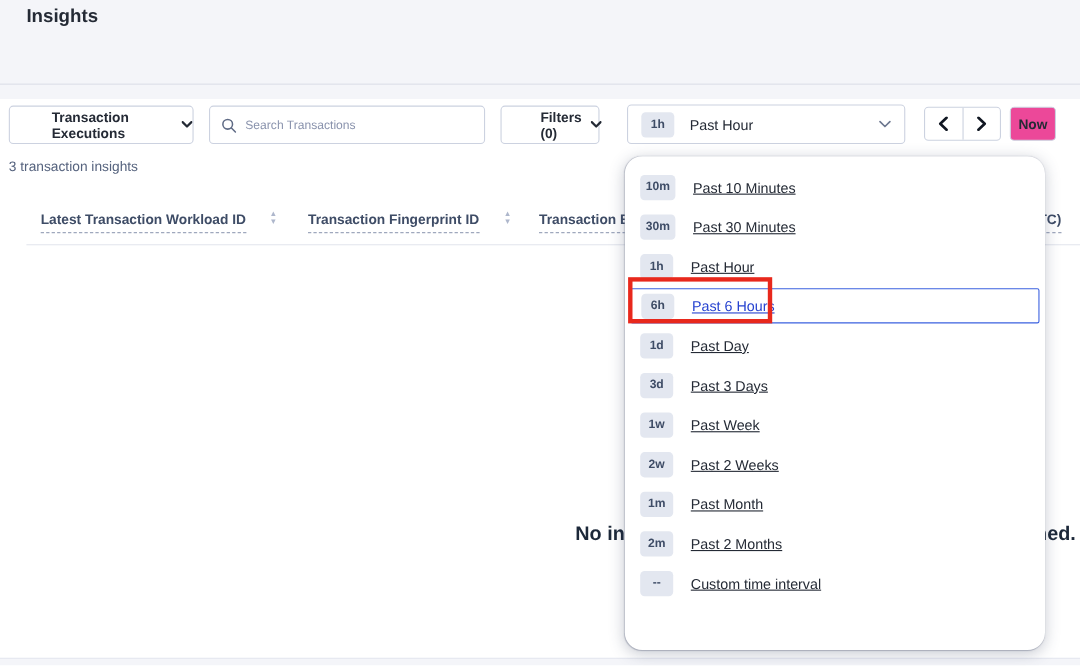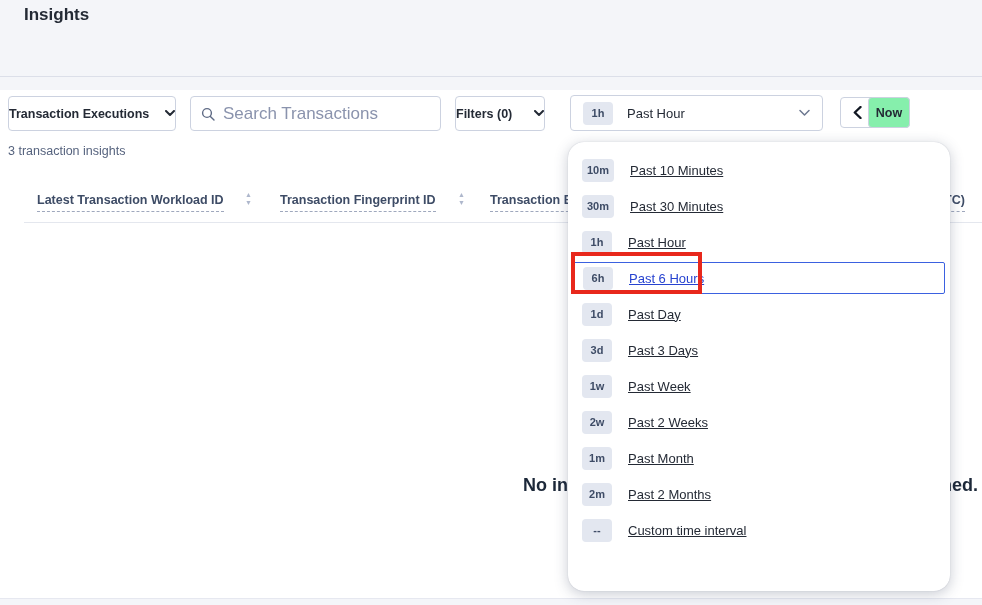--- a/index.html
+++ b/index.html
@@ -18,32 +18,32 @@
   .tabs-border { position:absolute; left:0; top:76px; width:982px; height:1px; background:#dcdfe9; }
   .page-title { position:absolute; left:24px; top:5px; font-size:17px; font-weight:bold; color:#242a35; }
   .tabs { position:absolute; left:8px; top:49px; display:flex; gap:32px; }
   .tab { font-size:13.5px; color:#394150; padding:0 0 13px 0; cursor:pointer; }
   .tab.active { color:#2743d0; font-weight:bold; border-bottom:2px solid #2743d0; }
 
   
   .toolbar-btn {
     position:absolute; top:96px; height:35px; background:#fff;
     border:1px solid #ccd2e0; border-radius:4px;
-    display:flex; align-items:center; justify-content:space-between; gap:8px;
-    font-size:12.5px; font-weight:bold; color:#242a35; cursor:pointer;
+    display:flex; align-items:center; justify-content:center; gap:8px;
+    font-size:12.5px; font-weight:bold; color:#242a35; cursor:pointer;padding-left:38px;
   }
   .btn-view { left:8px; width:168px; }
   .btn-filters { left:455px; width:90px; }
   .searchbox {
     position:absolute; left:190px; top:96px; width:251px; height:35px;
     background:#fff; border:1px solid #ccd2e0; border-radius:4px;
     display:flex; align-items:center; padding:0 10px; gap:8px;
   }
   .searchbox input {
-    border:none; outline:none; flex:1; font-size:17px;
+    border:none; outline:none; flex:1; font-size:11px;
     font-family:"Liberation Sans", sans-serif; color:#737373; background:transparent;
   }
   .searchbox input::placeholder { color:#8a93ad; }
 
   .time-select {
     position:absolute; left:570px; top:95px; width:253px; height:36px;
     background:#fff; border:1px solid #ccd2e0; border-radius:4px;
     display:flex; align-items:center; padding:0 12px; cursor:pointer;
   }
   .time-select .chev { margin-left:auto; color:#6d7890; }
@@ -56,22 +56,22 @@
   }
   .time-select .t-label { margin-left:14px; font-size:13px; color:#242a35; }
 
   .arrow-pair {
     position:absolute; left:840px; top:97px; width:70px; height:31px;
     display:flex; background:#fff; border:1px solid #ccd2e0; border-radius:4px;
   }
   .arrow-cell { flex:1; display:flex; align-items:center; justify-content:center; cursor:pointer; color:#1b2430; }
   .arrow-cell:first-child { border-right:1px solid #ccd2e0; }
   .btn-now {
-    position:absolute; left:868px; top:97px; width:42px; height:31px;
-    background:#86efac; border:1px solid #ccd2e0; border-radius:4px;
+    position:absolute; left:918px; top:97px; width:42px; height:31px;
+    background:#ec4899; border:1px solid #ccd2e0; border-radius:4px;
     display:flex; align-items:center; justify-content:center;
     font-size:12.5px; font-weight:bold; color:#242a35; cursor:pointer;
   }
 
   .summary { position:absolute; left:8px; top:144px; font-size:12.5px; color:#56637e; }
 
   
   .col-head {
     position:absolute; top:193px; font-size:12.5px; font-weight:bold; color:#3e4c66;
     border-bottom:1px dashed #9fa8bd; padding-bottom:4px; white-space:nowrap; cursor:pointer;

